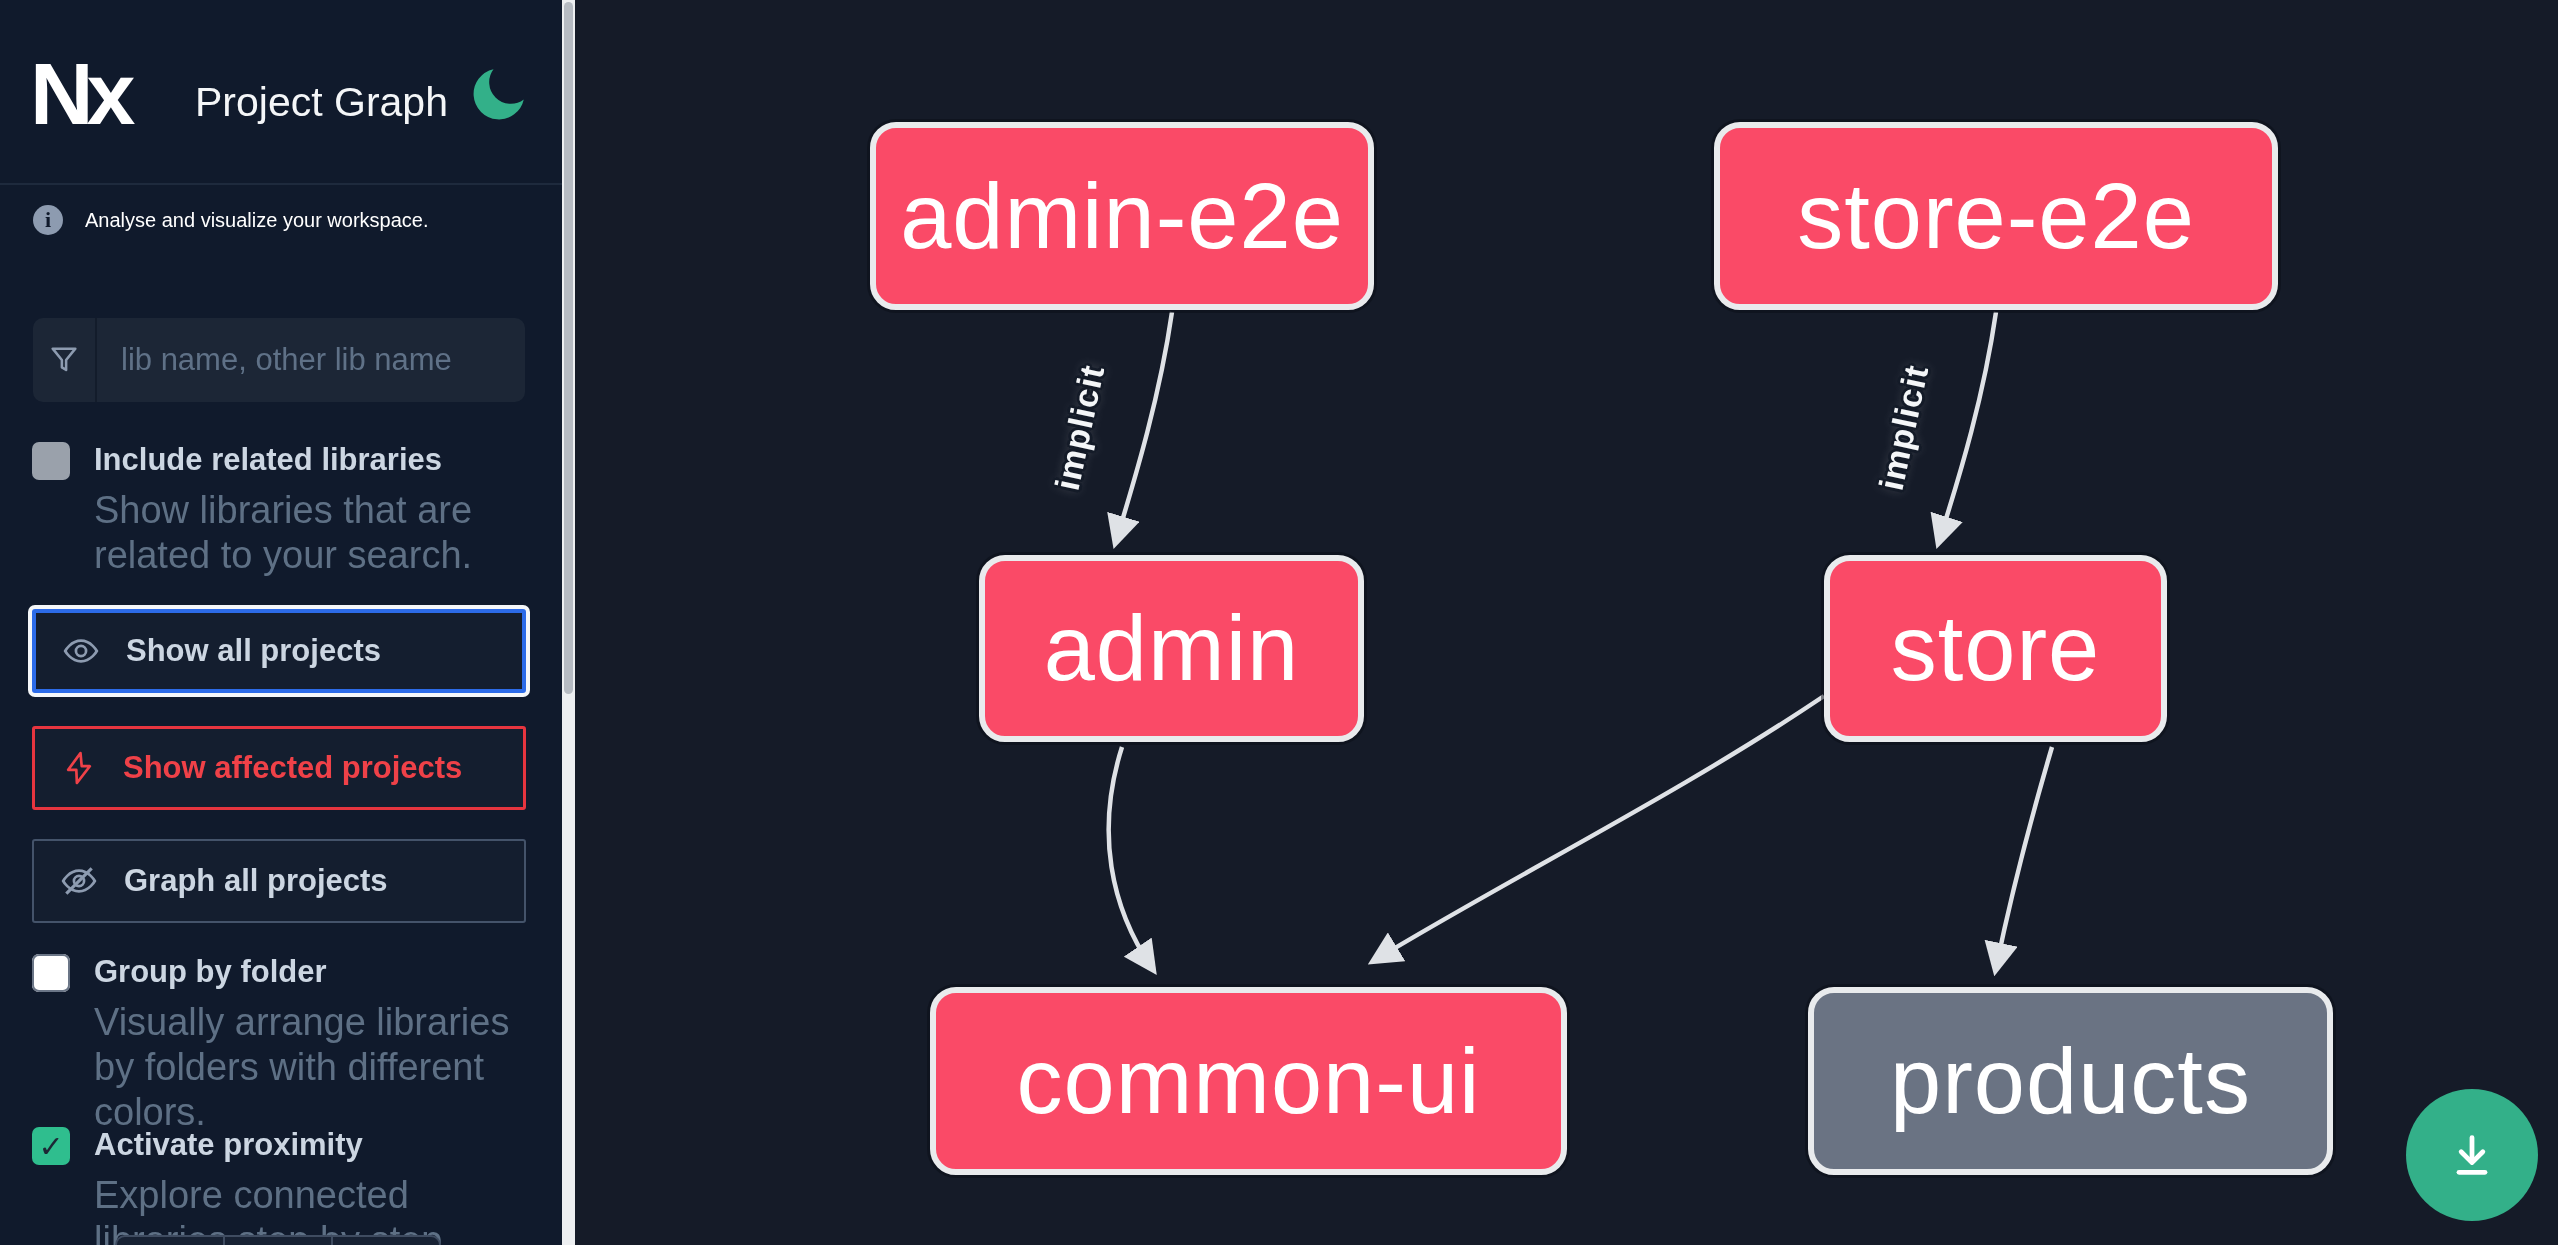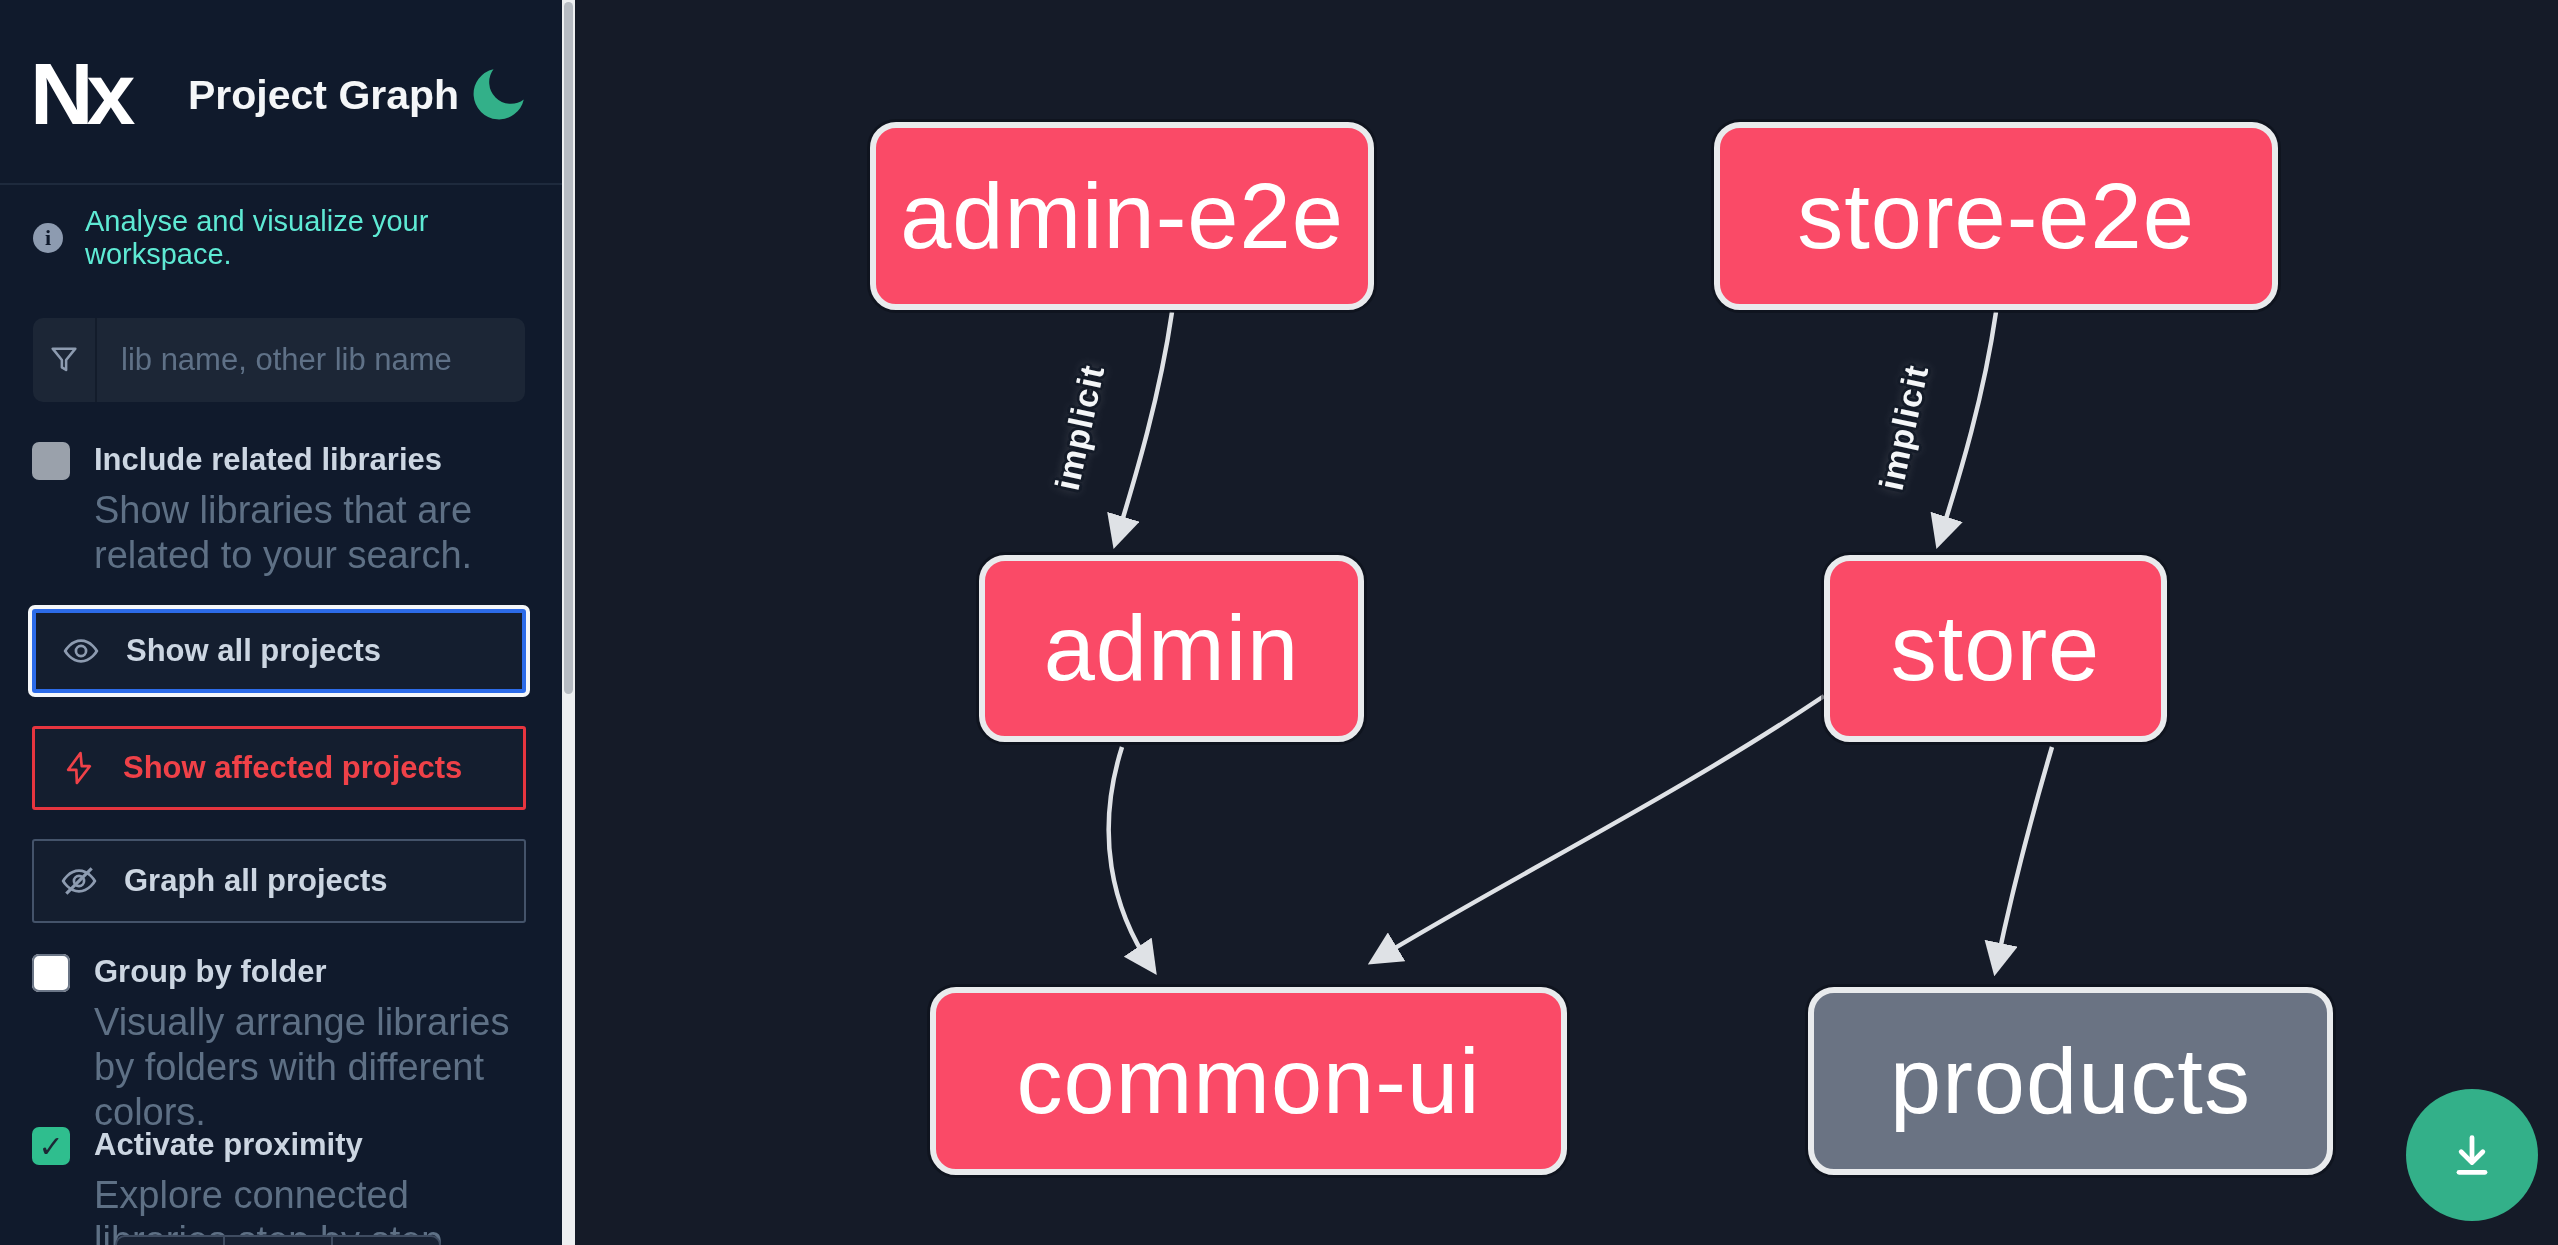--- a/index.html
+++ b/index.html
@@ -5,28 +5,28 @@
   html,body{margin:0;padding:0;background:#0b111d;}
   *{box-sizing:border-box;font-family:"Liberation Sans","DejaVu Sans",sans-serif;}
   .app{position:relative;width:2558px;height:1245px;overflow:hidden;background:#151b28;}
 
   
   .sidebar{position:absolute;left:0;top:0;width:575px;height:1245px;background:#101a2c;}
   .sb-divider{position:absolute;left:0;top:183px;width:562px;height:2px;background:#1e2a3d;}
 
   .logo{position:absolute;left:30px;top:52px;width:120px;height:84px;color:#fff;
         font-size:88px;font-weight:800;line-height:84px;letter-spacing:-7px;font-style:normal;}
-  .title{position:absolute;left:188px;top:72px;font-size:41px;font-weight:700;color:#f4f6f8;margin:0;}
+  .title{position:absolute;left:188px;top:72px;font-size:41px;font-weight:400;color:#f4f6f8;margin:7px;}
   .moon{position:absolute;left:473px;top:66px;width:54px;height:54px;cursor:pointer;}
 
   .intro{position:absolute;left:33px;top:205px;display:flex;align-items:center;gap:22px;}
   .info-icon{width:30px;height:30px;border-radius:50%;background:#8d9bb0;color:#101a2c;
              font-size:22px;font-weight:700;display:flex;align-items:center;justify-content:center;
              font-family:"Liberation Serif",serif;flex:0 0 auto;}
-  .intro p{margin:0;font-size:29px;color:#5eead4;}
+  .intro p{margin:0;font-size:20px;color:#ffffff;}
 
   .search{position:absolute;left:33px;top:318px;width:492px;height:84px;background:#1c2636;
           border-radius:10px;display:flex;align-items:stretch;overflow:hidden;}
   .search .funnel{width:64px;display:flex;align-items:center;justify-content:center;
                   border-right:2px solid #131c2b;flex:0 0 auto;}
   .search input{flex:1;background:transparent;border:none;outline:none;color:#c3cedd;
                 font-size:31px;padding:0 24px;}
   .search input::placeholder{color:#5f7187;}
 
   .opt{position:absolute;left:32px;display:flex;gap:24px;cursor:pointer;width:480px;}

